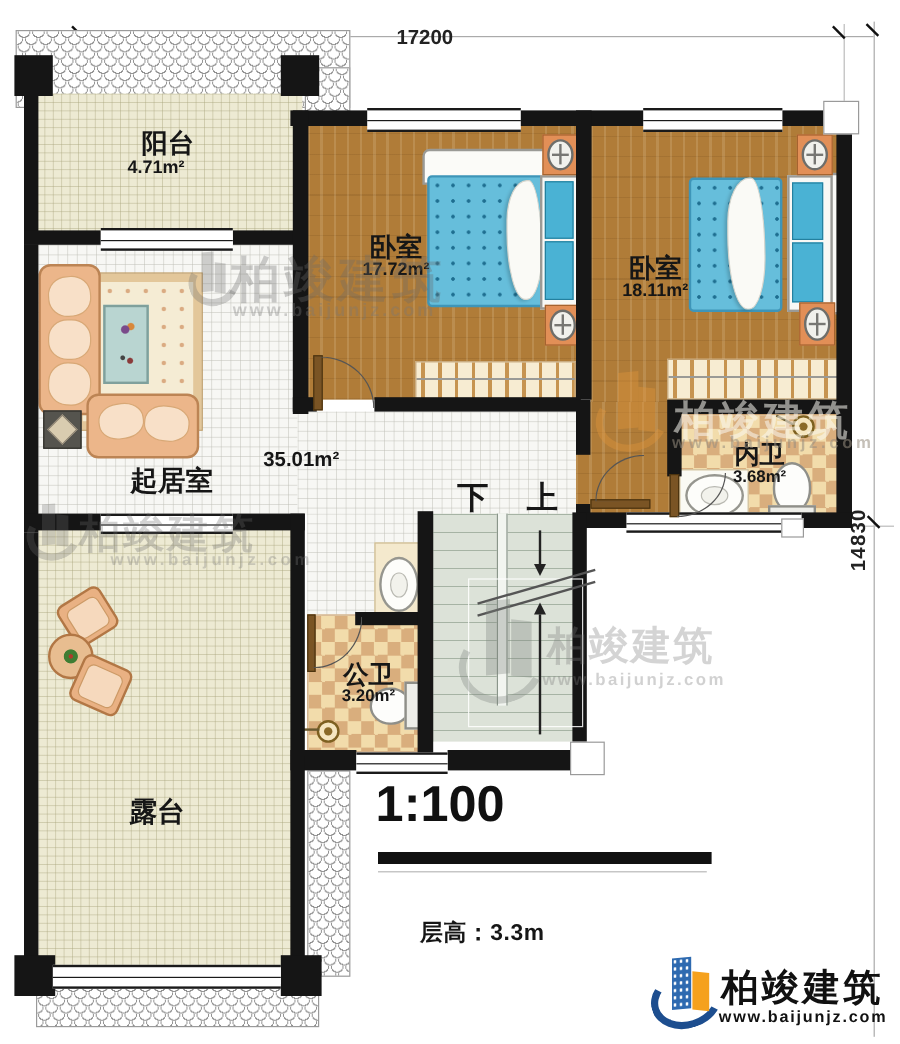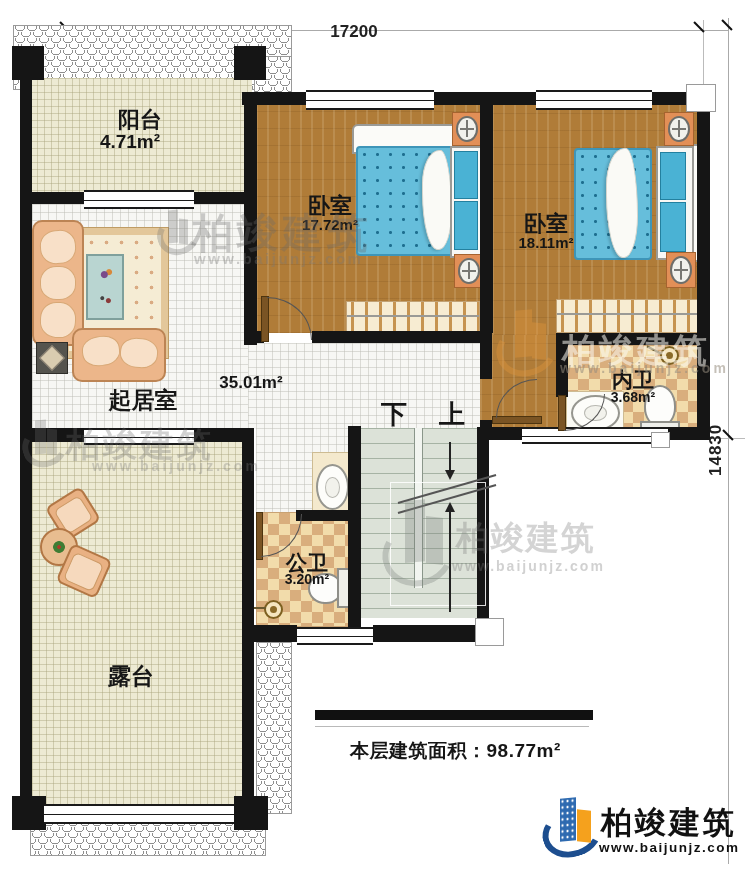--- a/index.html
+++ b/index.html
@@ -235,21 +235,21 @@
   <div class="stair-divider" style="left:414px;top:428px;width:7px;height:160px;"></div>
   <div class="abs" style="left:390px;top:482px;width:94px;height:122px;border:1px solid rgba(255,255,255,.85);"></div>
   <div class="abs" style="left:449px;top:442px;width:2px;height:28px;background:#222;"></div>
   <div class="abs" style="left:449px;top:512px;width:2px;height:100px;background:#222;"></div>
   <div class="tri down" style="left:445px;top:470px;"></div>
   <div class="tri up" style="left:445px;top:502px;"></div>
   <div class="abs" style="left:396px;top:488px;width:102px;height:2px;background:#555;transform:rotate(-16deg);"></div>
   <div class="abs" style="left:396px;top:498px;width:102px;height:2px;background:#555;transform:rotate(-16deg);"></div>
 
   <div class="lbl" style="left:95px;top:108px;width:90px;font-size:22px;">阳台</div>
-  <div class="lbl" style="left:95px;top:132px;width:70px;font-size:19px;">4.71m²</div>
+  <div class="lbl" style="left:95px;top:132px;width:70px;font-size:15px;">4.71m²</div>
   <div class="lbl" style="left:288px;top:194px;width:84px;font-size:22px;">卧室</div>
   <div class="lbl" style="left:285px;top:217px;width:90px;font-size:15px;">17.72m²</div>
   <div class="lbl" style="left:504px;top:212px;width:84px;font-size:22px;">卧室</div>
   <div class="lbl" style="left:501px;top:235px;width:90px;font-size:15px;">18.11m²</div>
   <div class="lbl" style="left:102px;top:388px;width:82px;font-size:23px;">起居室</div>
   <div class="lbl" style="left:205px;top:374px;width:92px;font-size:17px;">35.01m²</div>
   <div class="lbl" style="left:602px;top:368px;width:62px;font-size:21px;">内卫</div>
   <div class="lbl" style="left:599px;top:390px;width:68px;font-size:14px;">3.68m²</div>
   <div class="lbl" style="left:276px;top:551px;width:62px;font-size:21px;">公卫</div>
   <div class="lbl" style="left:270px;top:572px;width:74px;font-size:14px;">3.20m²</div>
@@ -283,25 +283,26 @@
 
   <div class="bicon" style="left:498px;top:310px;width:56px;height:64px;--c1:rgba(225,150,60,.40);--c2:rgba(225,150,60,.40);--c3:rgba(225,150,60,.40);">
     <div class="sw"></div>
       <div class="b1"></div>
       <div class="b2"></div>
   </div>
   <div class="wm-name" style="left:562px;top:328px;font-size:34px;letter-spacing:3px;color:rgba(250,248,240,.55);">柏竣建筑</div>
   <div class="wm-url" style="left:560px;top:360px;font-size:14px;letter-spacing:3px;color:rgba(150,140,125,.55);">www.baijunjz.com</div>
 
   <div class="title-row" style="left:313px;top:646px;">
+      <span style="font-size:42px;">1:100</span>
   </div>
   <div class="abs" style="left:315px;top:710px;width:278px;height:10px;background:#111;"></div>
   <div class="abs" style="left:315px;top:726px;width:274px;height:1px;background:#b9b9b9;"></div>
-  <div class="info-row" style="left:350px;top:738px;">
-    <span>本层建筑面积：</span><span>98.77m²</span>
+  <div class="info-row" style="left:350px;top:764px;">
+    <span>层高：</span><span>3.3m</span>
   </div>
 
   <div class="bicon main" style="left:544px;top:798px;width:54px;height:58px;--c1:#1d4e8f;--c2:#2e6ab0;--c3:#f5a11d;">
     <div class="sw"></div>
       <div class="b1"></div>
       <div class="b2"></div>
   </div>
   <div class="abs" style="left:601px;top:802px;font-size:31px;font-weight:bold;letter-spacing:3px;color:#111;white-space:nowrap;">柏竣建筑</div>
   <div class="abs" style="left:599px;top:840px;font-size:13.5px;font-weight:bold;letter-spacing:1.5px;color:#111;white-space:nowrap;">www.baijunjz.com</div>
 

